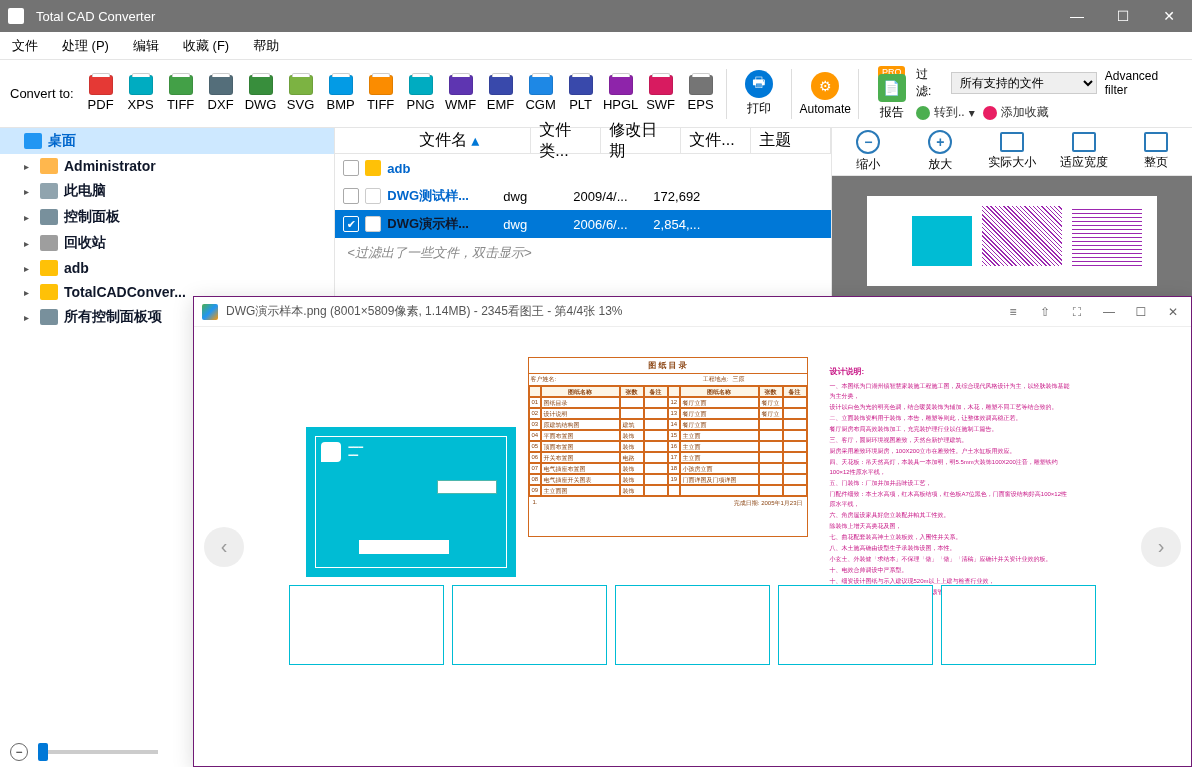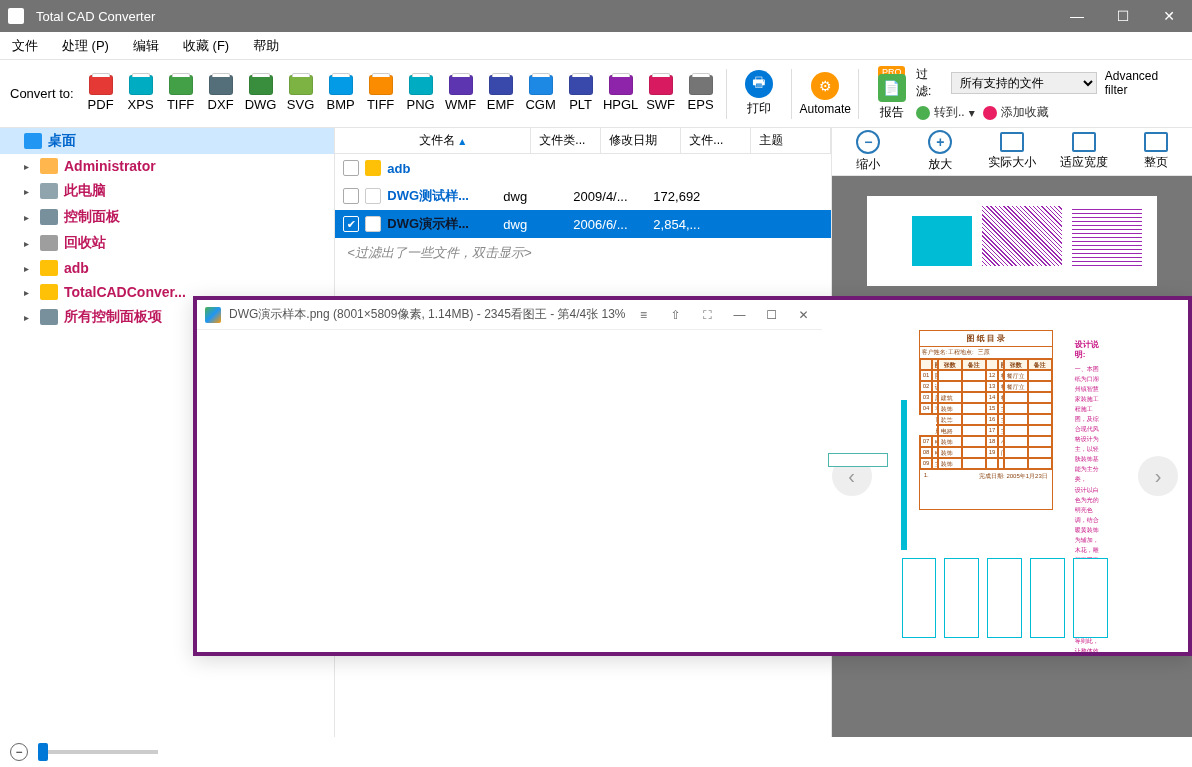--- a/index.html
+++ b/index.html
@@ -35,25 +35,25 @@
 .toolbar select { font-size: 12px; padding: 2px 4px; border: 1px solid #ccc; width: 150px; }
 
 
 .main { display: flex; height: calc(767px - 32px - 28px - 68px - 30px); }
 .sidebar { width: 345px; border-right: 1px solid #e5e5e5; overflow-y: auto; font-size: 14px; }
 .tree-item { display: flex; align-items: center; padding: 4px 8px; cursor: pointer; gap: 6px; }
 .tree-item.selected { background: #cde8ff; font-weight: bold; color: #0066cc; }
 .tree-item .expand { width: 10px; color: #555; font-size: 10px; }
 .tree-item .node-icon { width: 18px; height: 16px; display: inline-block; border-radius: 2px; }
 .tree-item.folder .node-icon { background: #ffc107; }
-.tree-item .label { color: #be185d; font-weight: bold; }
+.tree-item .label { color: #0f172a; font-weight: bold; }
 .tree-item.selected .label { color: #0066cc; font-family: Liberation Serif, serif; }
 
 .filelist { flex: 1; display: flex; flex-direction: column; border-right: 1px solid #e5e5e5; }
-.filelist .header { display: flex; height: 26px; border-bottom: 1px solid #e5e5e5; font-size: 12px; padding-left: 36px; }
+.filelist .header { display: flex; height: 26px; border-bottom: 1px solid #e5e5e5; font-size: 16px; padding-left: 36px; }
 .filelist .header .col { padding: 4px 8px; border-right: 1px solid #e5e5e5; display: flex; align-items: center; gap: 4px; }
 .filelist .rows { flex: 1; overflow-y: auto; font-size: 13px; }
 .filelist .row { display: flex; align-items: center; height: 28px; }
 .filelist .row.selected { background: #0078d7; color: #fff; }
 .filelist .row .cell { padding: 0 8px; display: flex; align-items: center; gap: 6px; overflow: hidden; text-overflow: ellipsis; white-space: nowrap; }
 .filelist .row .chk { width: 16px; height: 16px; border: 1px solid #aaa; border-radius: 2px; display: inline-flex; align-items: center; justify-content: center; background: #fff; color: #0078d7; font-size: 11px; }
 .filelist .row.selected .chk { background: #0078d7; color: #fff; border-color: #fff; }
 .filelist .row .file-icon { width: 16px; height: 16px; display: inline-block; border: 1px solid #ccc; border-radius: 2px; background: #fff; }
 .filelist .row .folder-icon { background: #ffc107; border: none; }
 .filelist .filter-note { color: #888; font-style: italic; padding: 6px 12px; font-size: 13px; }
@@ -71,21 +71,21 @@
 .preview .canvas .sheet .block2 { position: absolute; left: 115px; top: 10px; width: 80px; height: 60px; background: repeating-linear-gradient(45deg, #9c27b0, #9c27b0 1px, #fff 1px, #fff 3px); }
 .preview .canvas .sheet .block3 { position: absolute; left: 205px; top: 10px; width: 70px; height: 60px; background: repeating-linear-gradient(0deg, #9c27b0, #9c27b0 1px, #fff 1px, #fff 4px); }
 
 
 .bottom-bar { height: 30px; display: flex; align-items: center; padding: 0 10px; gap: 10px; }
 .bottom-bar .minus-btn { width: 18px; height: 18px; border: 1px solid #666; border-radius: 50%; display: flex; align-items: center; justify-content: center; font-size: 12px; }
 .bottom-bar .slider { width: 120px; height: 4px; background: #ccc; position: relative; }
 .bottom-bar .slider .thumb { width: 10px; height: 18px; background: #0078d7; position: absolute; left: 0; top: -7px; border-radius: 2px; }
 
 
-.viewer-window { position: absolute; left: 193px; top: 296px; width: 999px; height: 360px; background: #fff; border: 4px solid #701a75; box-shadow: 0 4px 20px rgba(0,0,0,0.15); display: flex; flex-direction: row; }
+.viewer-window { position: absolute; left: 193px; top: 296px; width: 999px; height: 471px; background: #fff; border: 1px solid #701a75; box-shadow: 0 4px 20px rgba(0,0,0,0.15); display: flex; flex-direction: column; }
 .viewer-titlebar { height: 30px; display: flex; align-items: center; font-size: 12px; color: #555; padding: 0 8px; gap: 8px; border-bottom: 1px solid #eee; }
 .viewer-titlebar .v-icon { width: 16px; height: 16px; background: linear-gradient(135deg, #4caf50, #2196f3, #ff9800); border-radius: 2px; }
 .viewer-titlebar .v-title { flex: 1; }
 .viewer-titlebar .v-btns { display: flex; gap: 12px; align-items: center; color: #666; }
 .viewer-titlebar .v-btn { cursor: pointer; width: 20px; text-align: center; }
 .viewer-content { flex: 1; background: #fff; position: relative; overflow: hidden; padding: 30px 0 0 0; }
 
 
 .drawing-row1 { display: flex; gap: 12px; justify-content: center; padding: 0 80px; }
 .drawing-titleblock { width: 210px; height: 150px; background: #00bcd4; border: 3px solid #00bcd4; position: relative; margin-top: 70px; }

